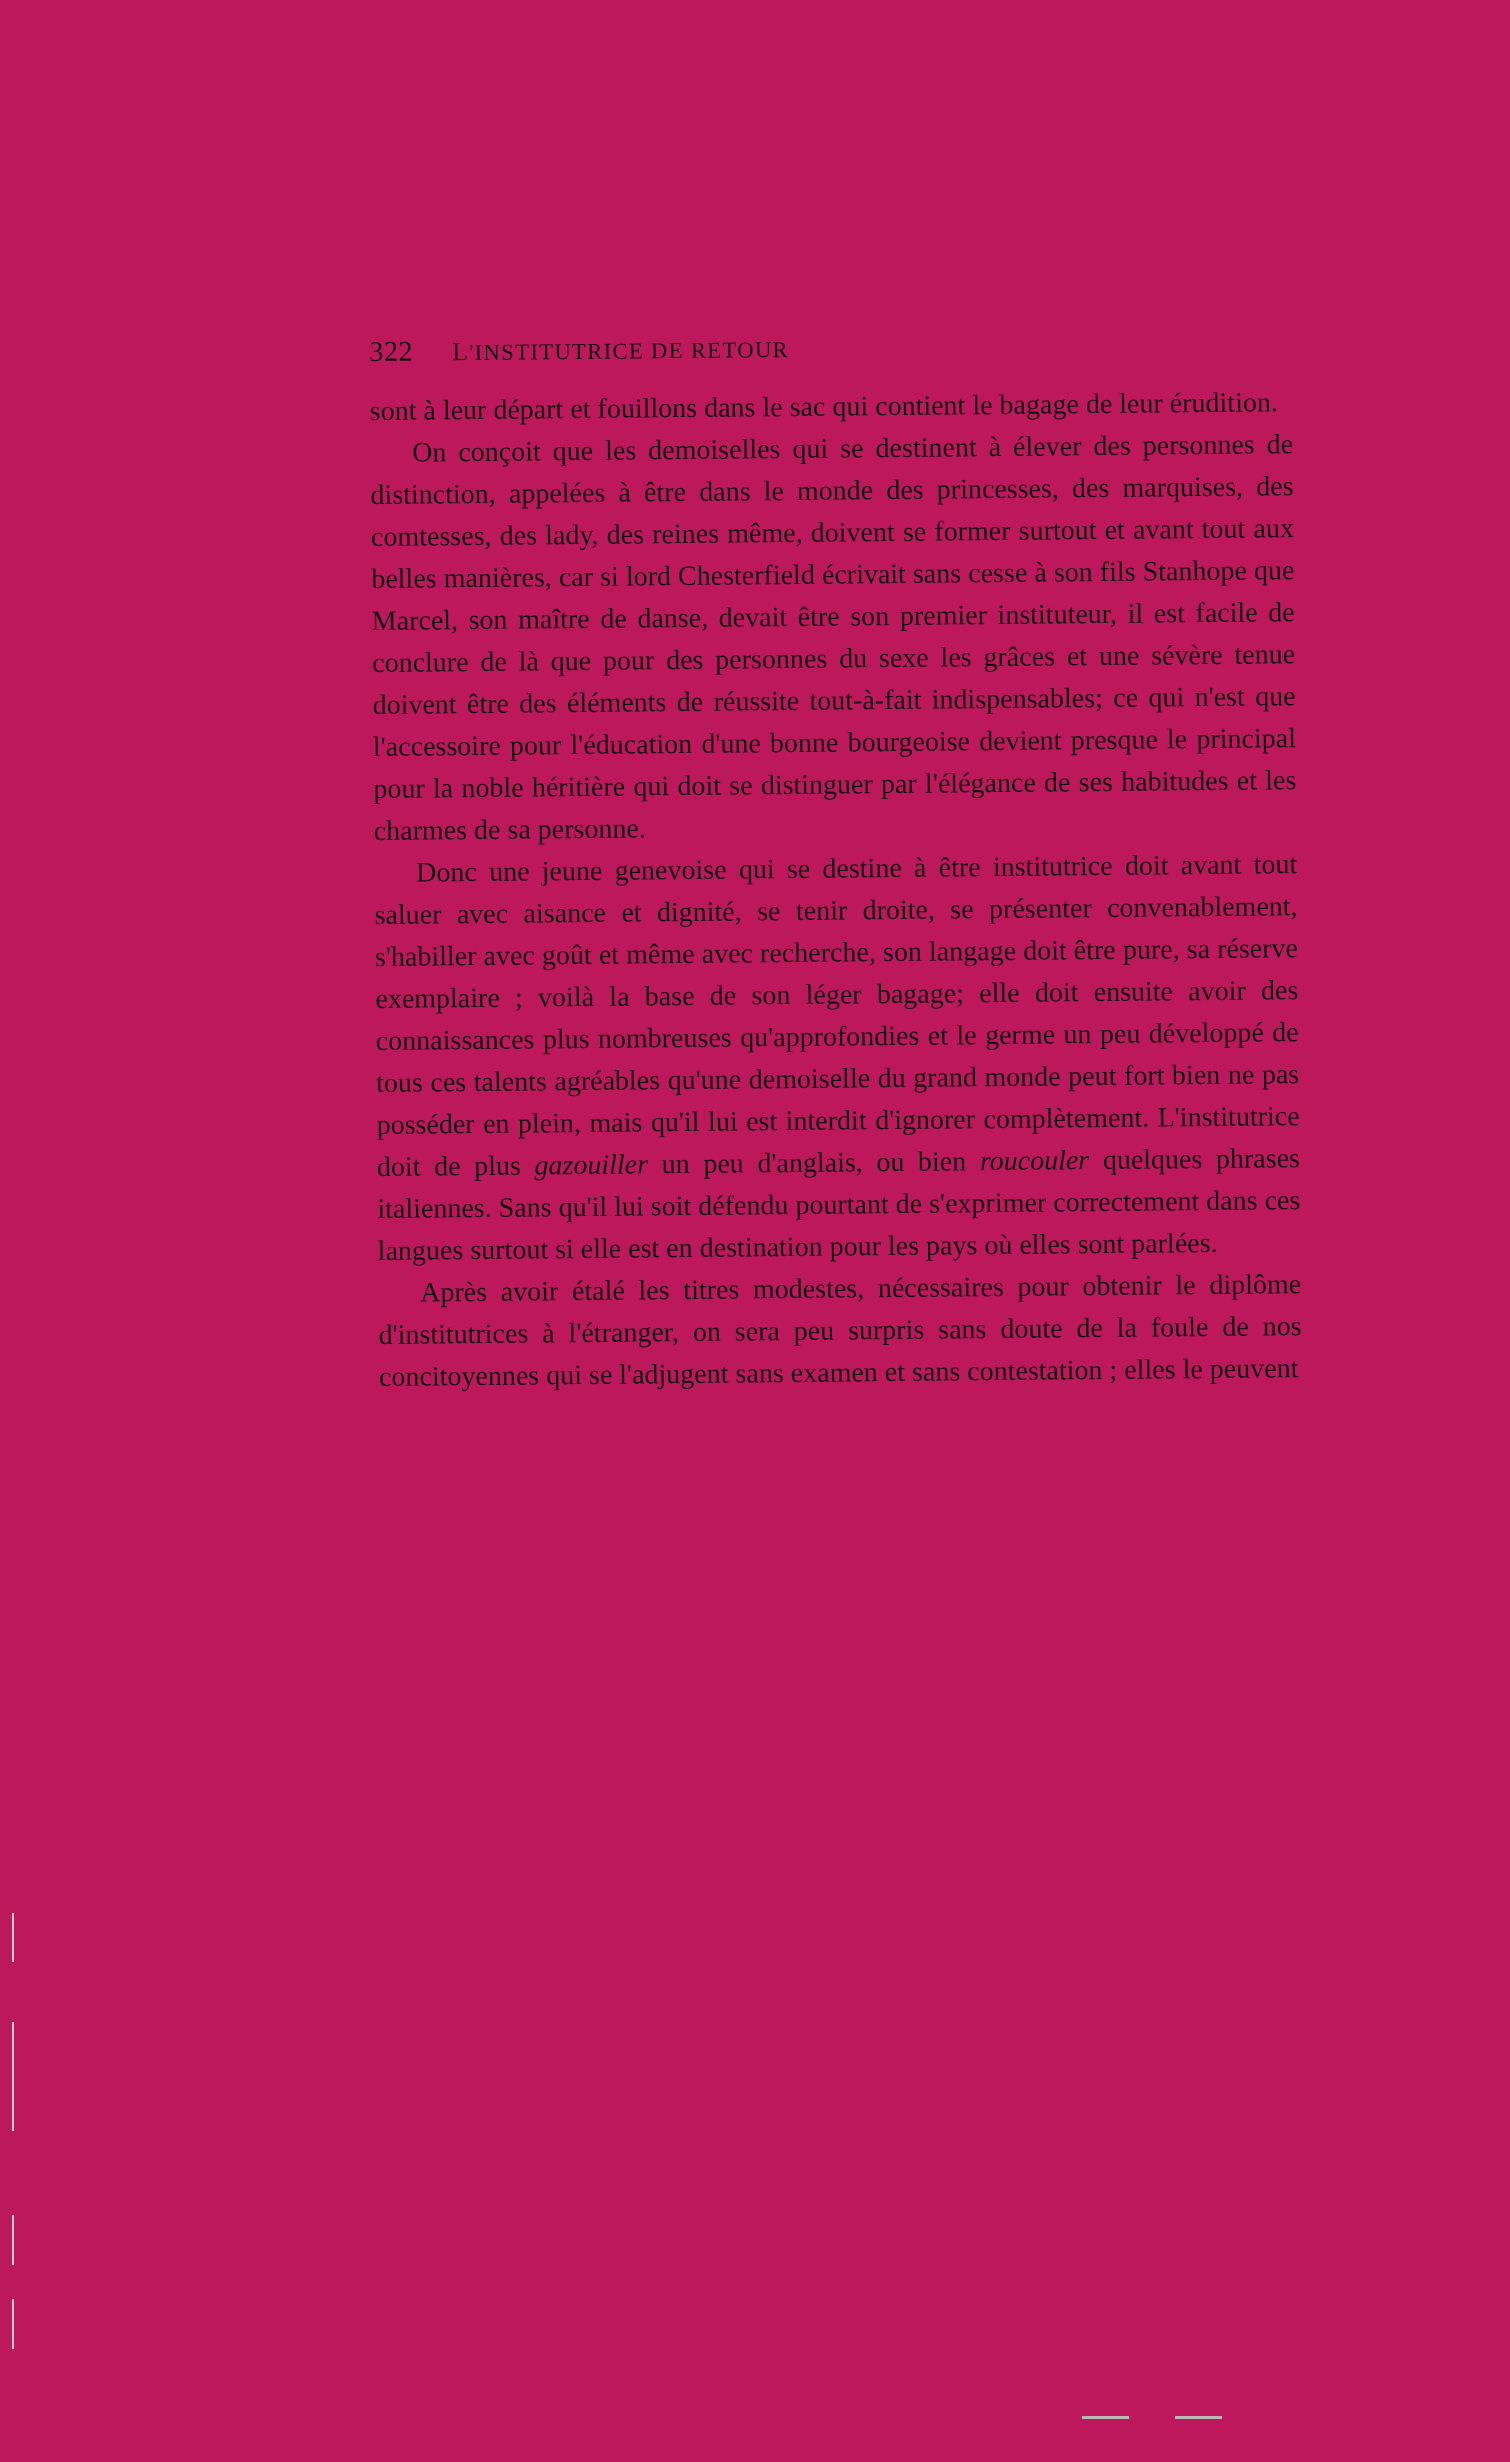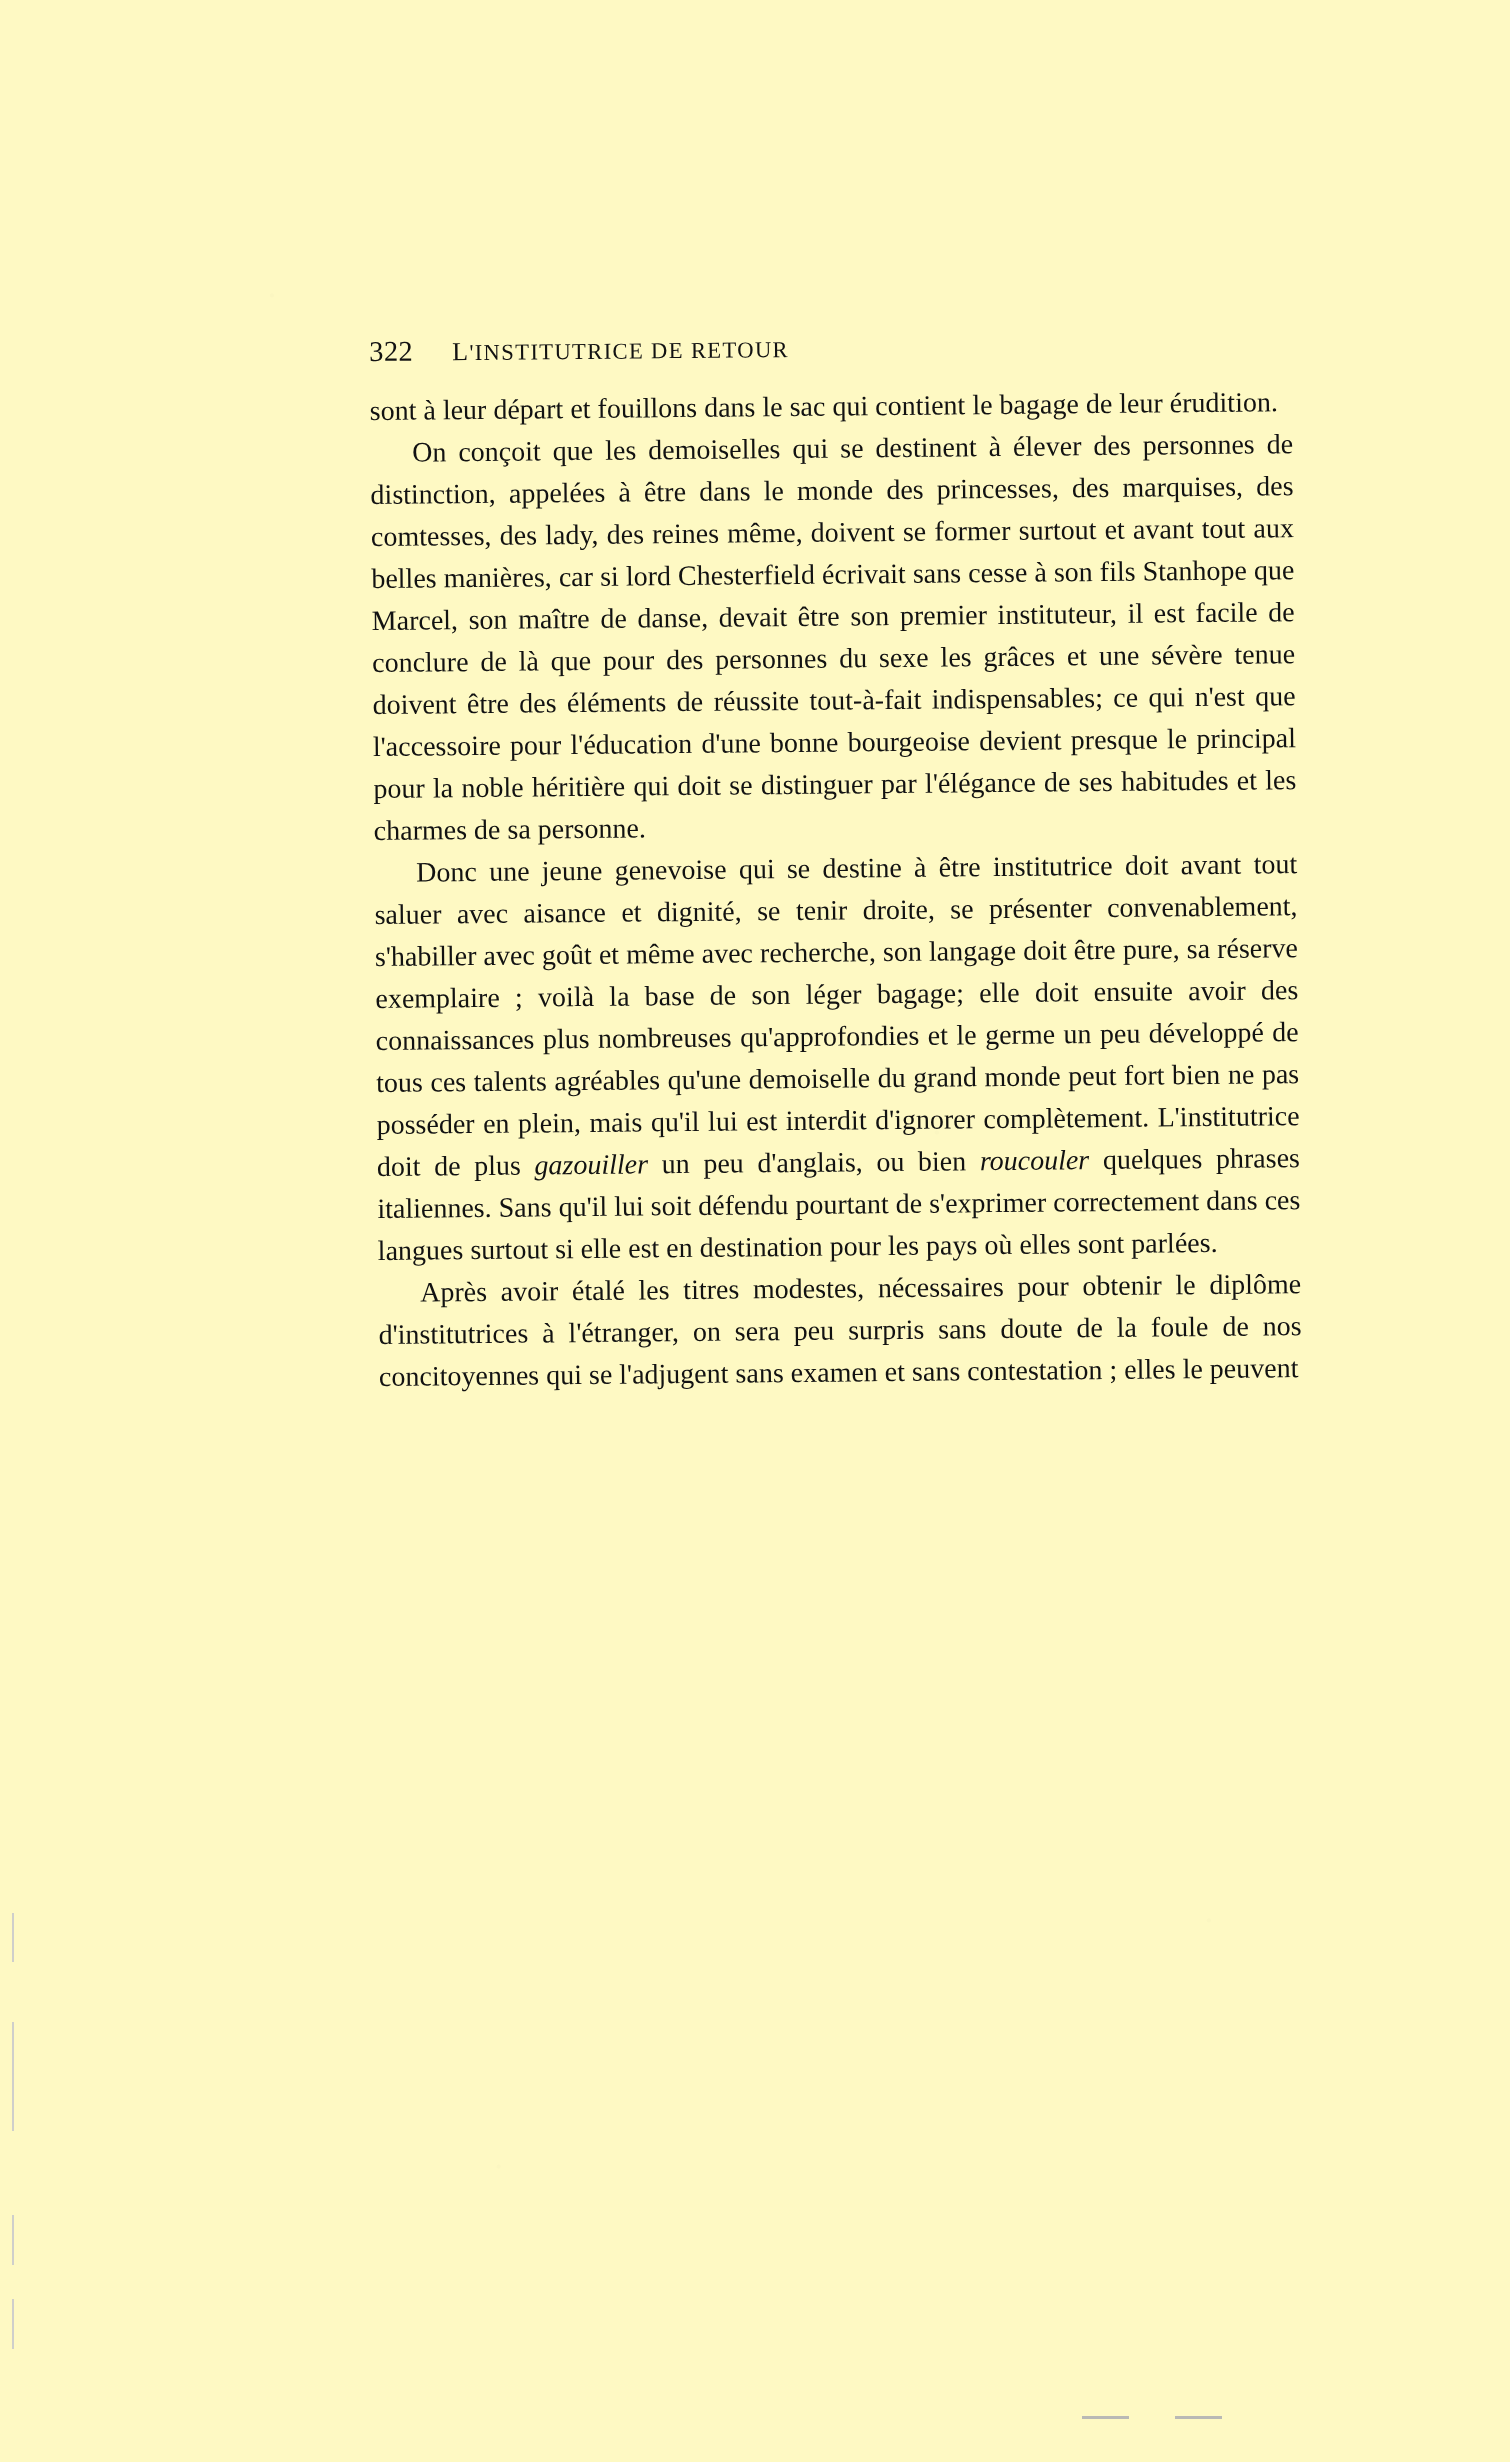--- a/index.html
+++ b/index.html
@@ -16,21 +16,21 @@
     overflow: hidden;
   }
 
   
   .page {
     position: absolute;
     left: 0;
     top: 0;
     width: 1511px;
     height: 2462px;
-    background: #fef9c3;
+    background: #be185d;
   }
 
   .scan-texture {
     position: absolute;
     inset: 0;
     background:
       radial-gradient(circle at 18% 12%, rgba(0,0,0,0.012) 0 1.7px, transparent 2.5px),
       radial-gradient(circle at 62% 46%, rgba(0,0,0,0.010) 0 1.7px, transparent 2.5px),
       radial-gradient(circle at 80% 78%, rgba(0,0,0,0.010) 0 1.7px, transparent 2.5px),
       radial-gradient(circle at 33% 88%, rgba(0,0,0,0.010) 0 1.7px, transparent 2.5px);

